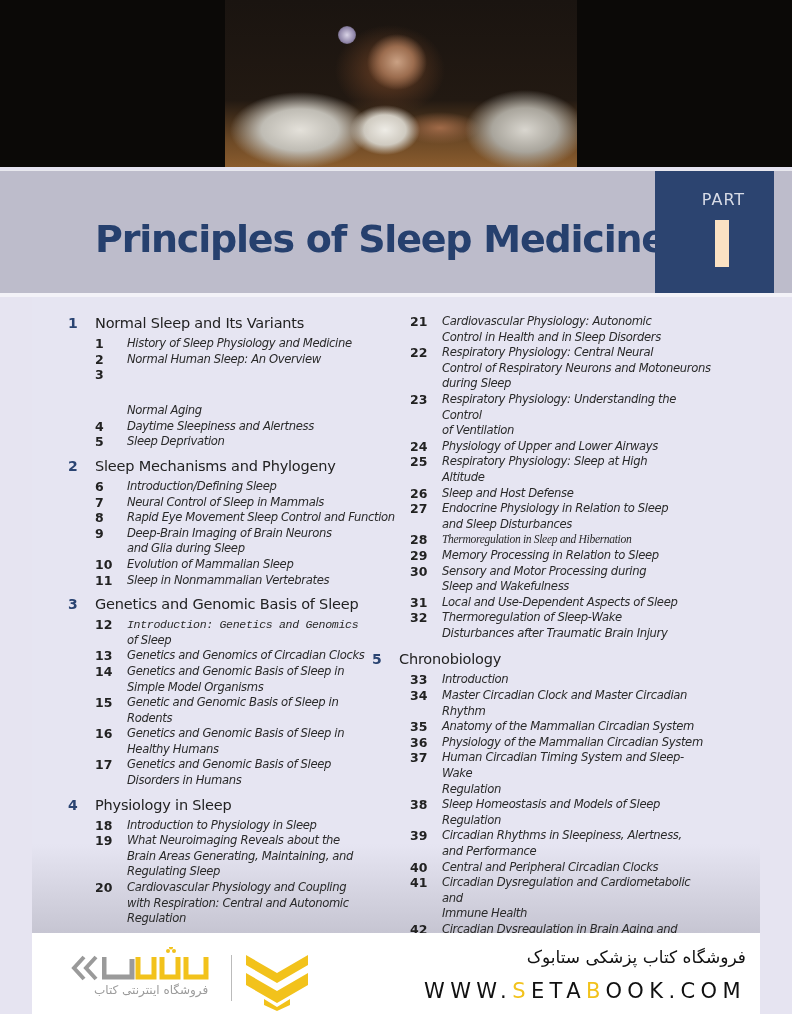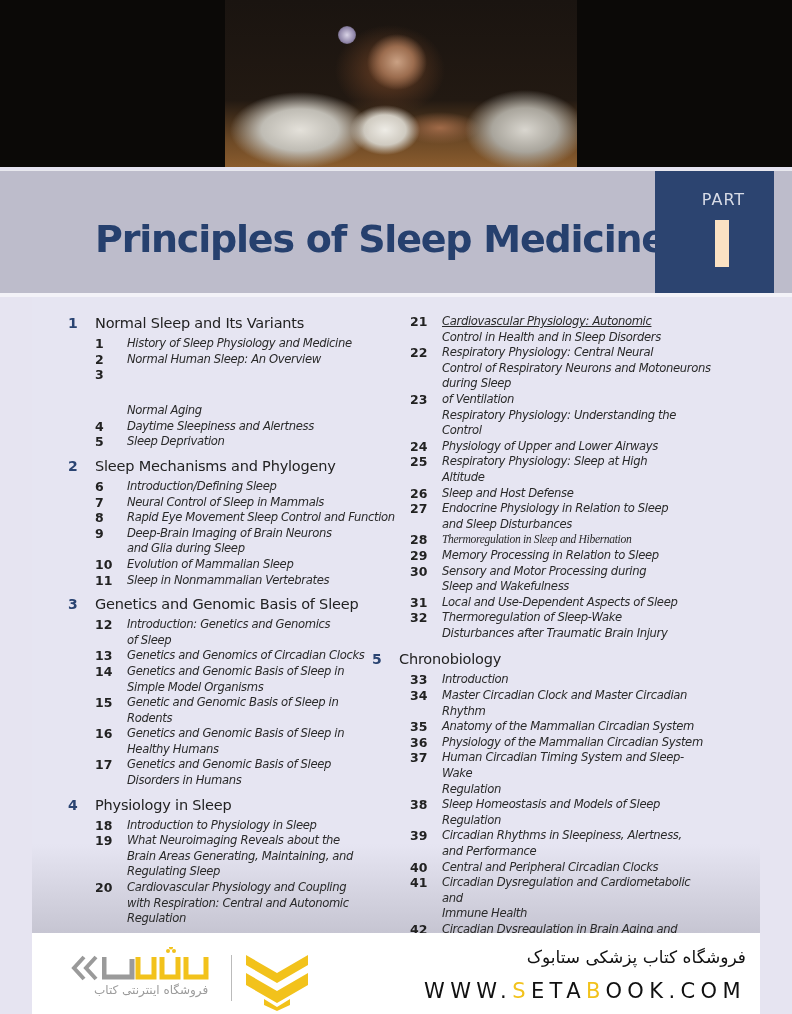--- a/index.html
+++ b/index.html
@@ -160,21 +160,21 @@
         </div>
       </div>
       <div class="section">
         <div class="sec-head">
           <span class="sec-num">3</span>
           <span class="sec-title">Genetics and Genomic Basis of Sleep</span>
         </div>
         <div class="chap">
           <span class="chap-num">12</span>
           <span class="chap-title">
-            <span style="display: block;">Introduction: Genetics and Genomics</span>
+            <span style="display: block; font-family: Liberation Mono, monospace;">Introduction: Genetics and Genomics</span>
             <span style="display: block;">of Sleep</span>
           </span>
         </div>
         <div class="chap">
           <span class="chap-num">13</span>
           <span class="chap-title">
             <span style="display: block;">Genetics and Genomics of Circadian Clocks</span>
           </span>
         </div>
         <div class="chap">
@@ -233,37 +233,37 @@
             <span style="display: block;">Regulation</span>
           </span>
         </div>
       </div>
     </div>
   <div class="col col-right" id="col-right">
       <div class="section">
         <div class="chap">
           <span class="chap-num">21</span>
           <span class="chap-title">
-            <span style="display: block; text-decoration: underline;">Cardiovascular Physiology: Autonomic</span>
+            <span style="display: block;">Cardiovascular Physiology: Autonomic</span>
             <span style="display: block;">Control in Health and in Sleep Disorders</span>
           </span>
         </div>
         <div class="chap">
           <span class="chap-num">22</span>
           <span class="chap-title">
             <span style="display: block;">Respiratory Physiology: Central Neural</span>
             <span style="display: block;">Control of Respiratory Neurons and Motoneurons</span>
             <span style="display: block;">during Sleep</span>
           </span>
         </div>
         <div class="chap">
           <span class="chap-num">23</span>
           <span class="chap-title">
+            <span style="display: block;">Respiratory Physiology: Understanding the Control</span>
             <span style="display: block;">of Ventilation</span>
-            <span style="display: block;">Respiratory Physiology: Understanding the Control</span>
           </span>
         </div>
         <div class="chap">
           <span class="chap-num">24</span>
           <span class="chap-title">
             <span style="display: block;">Physiology of Upper and Lower Airways</span>
           </span>
         </div>
         <div class="chap">
           <span class="chap-num">25</span>

